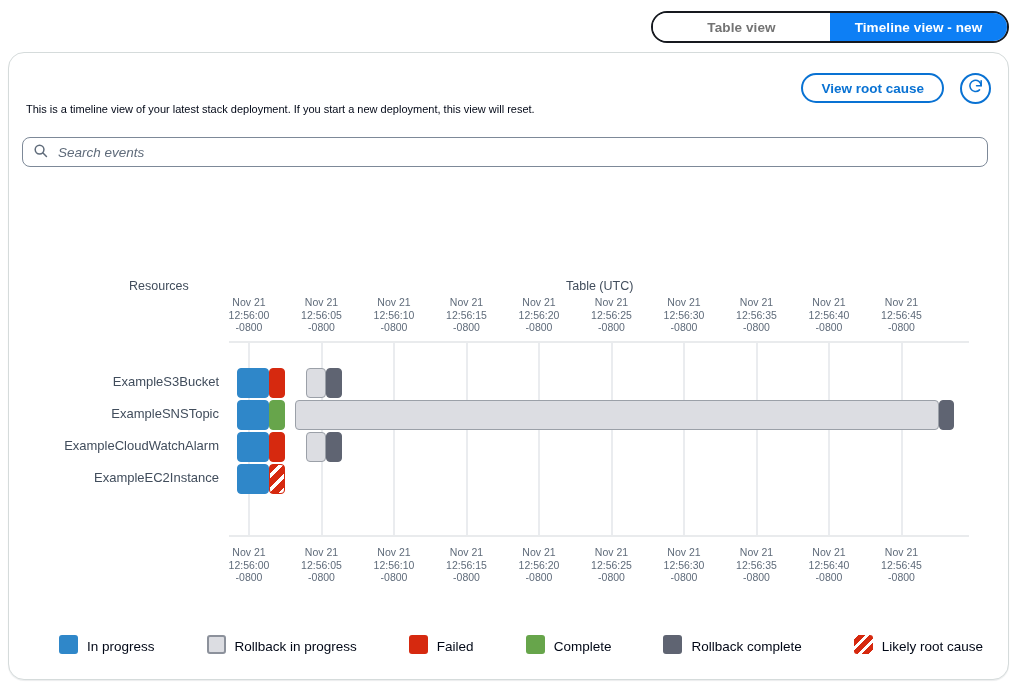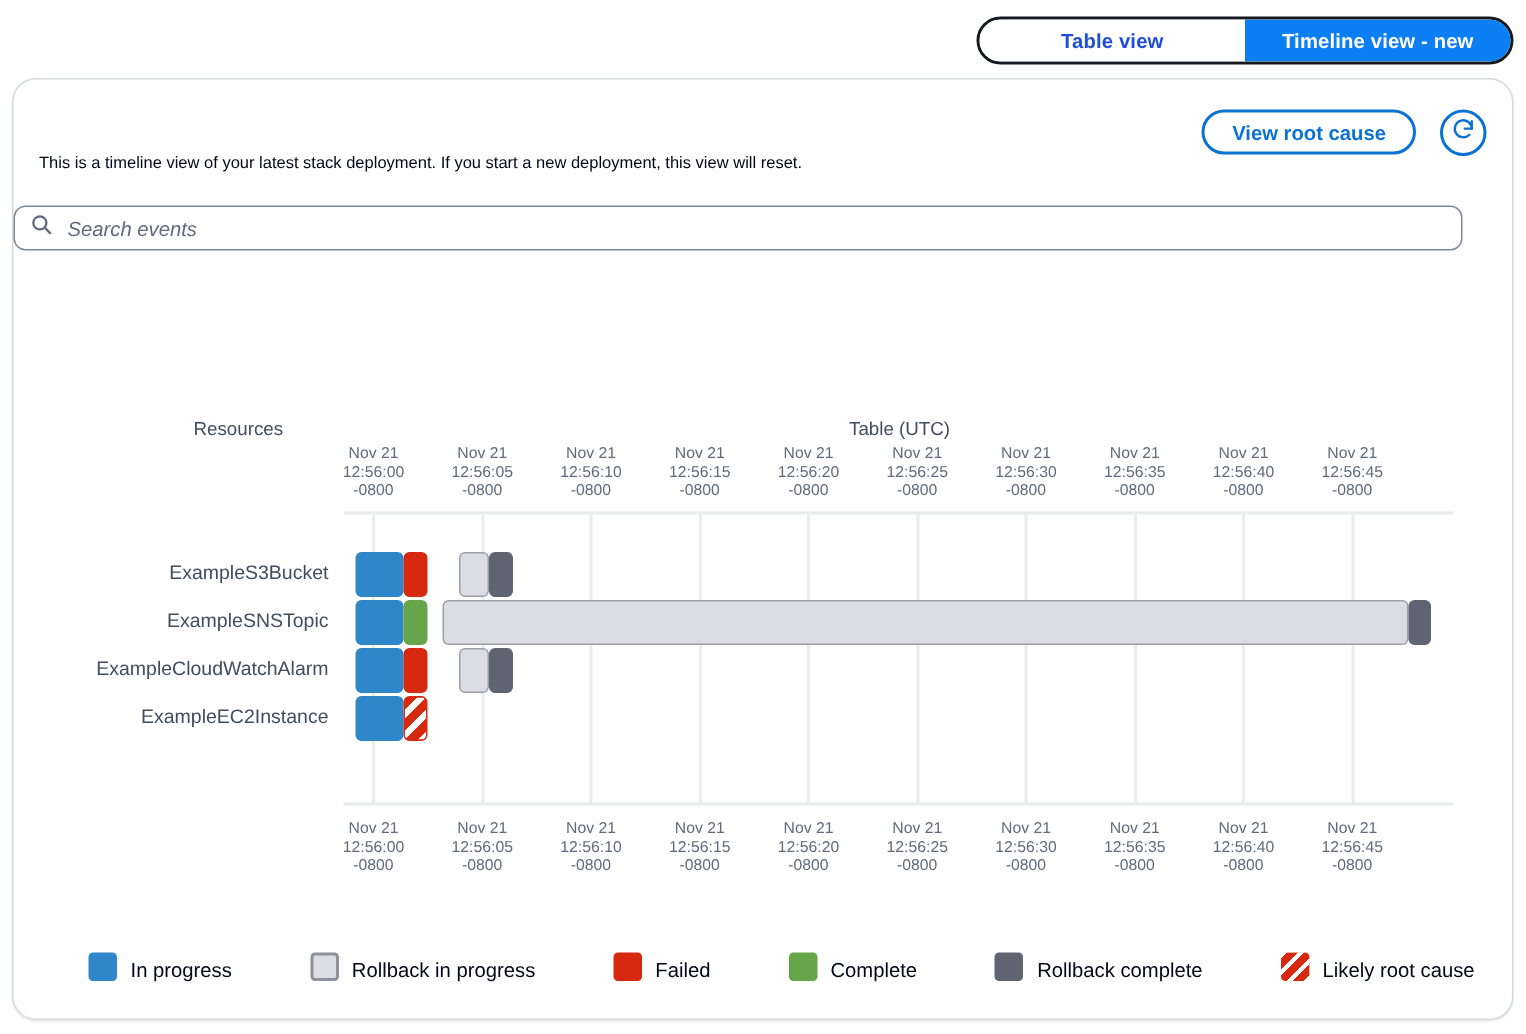--- a/index.html
+++ b/index.html
@@ -15,21 +15,21 @@
     width:358px;height:32px;
     border:2px solid #16191f;border-radius:16px;
     display:flex;overflow:hidden;background:#fff;
     box-sizing:border-box;
   }
   .toggle-btn{
     flex:1;display:flex;align-items:center;justify-content:center;
     font-size:13.5px;font-weight:bold;cursor:pointer;
     letter-spacing:.1px;
   }
-  .toggle-btn.inactive{color:#1d4ed8;background:#fff;}
+  .toggle-btn.inactive{color:#737373;background:#fff;}
   .toggle-btn.active{color:#ffffff;background:#0d7ff5;}
 
   .card{
     position:absolute;top:52px;left:8px;
     width:1001px;height:628px;
     background:#ffffff;
     border:1px solid #d5dbdb;
     border-radius:16px;
     box-sizing:border-box;
     box-shadow:0 1px 1px rgba(0,28,36,.08);
@@ -51,21 +51,21 @@
     color:#0972d3;font-size:13.5px;font-weight:bold;
     background:#fff;cursor:pointer;box-sizing:border-box;white-space:nowrap;
   }
   .btn-refresh{
     position:absolute;right:17px;top:20px;
     width:31px;height:31px;border-radius:50%;
     border:2px solid #0972d3;box-sizing:border-box;
     display:flex;align-items:center;justify-content:center;cursor:pointer;background:#fff;
   }
   .search-box{
-    position:absolute;left:0;top:84px;
+    position:absolute;left:13px;top:84px;
     width:966px;height:30px;
     border:1px solid #7d8998;border-radius:8px;
     box-sizing:border-box;display:flex;align-items:center;
     background:#fff;padding:0 10px;
   }
   .search-box svg{flex:none;margin-right:8px;}
   .search-input{
     border:none;outline:none;flex:1;height:100%;
     font-family:"Liberation Sans", sans-serif;
     font-size:13.5px;font-style:italic;color:#5f6b7a;background:transparent;

